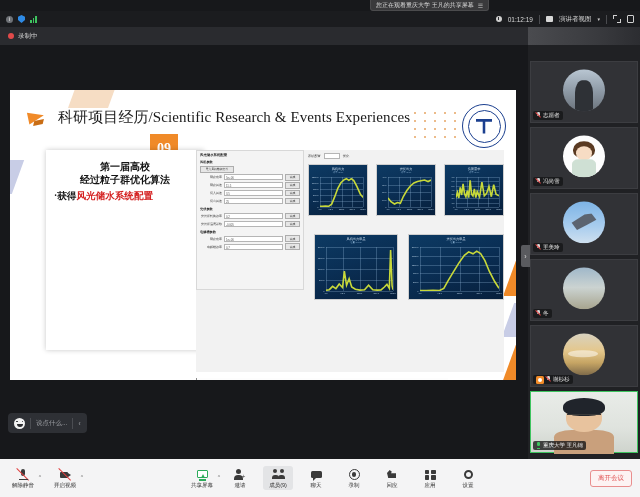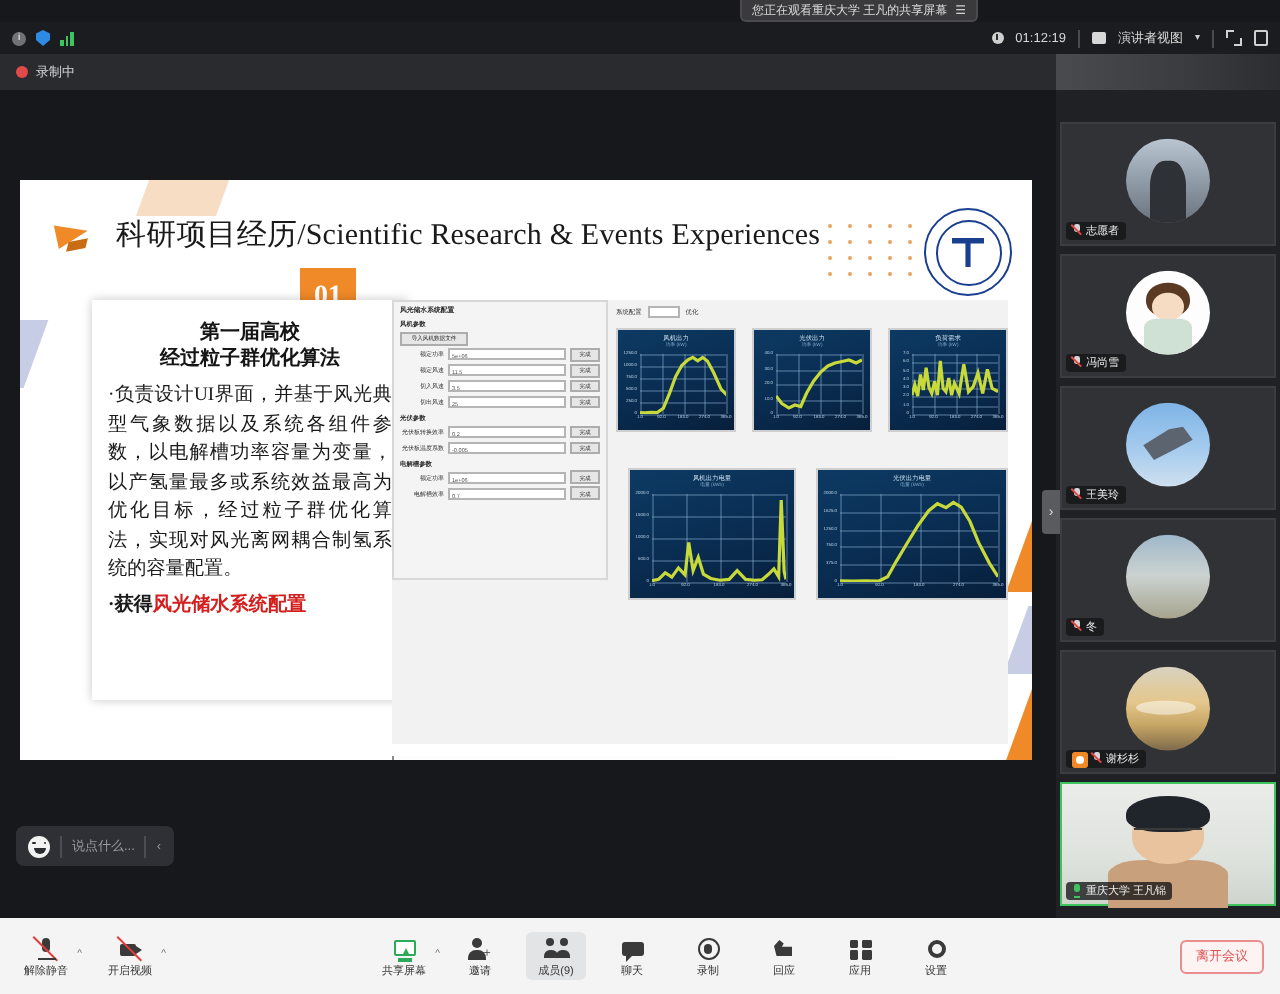--- a/index.html
+++ b/index.html
@@ -341,26 +341,25 @@
           <i style="left:30px;top:24px"></i>
           <i style="left:40px;top:24px"></i>
       </div>
 
       <div class="cqu-logo">
         <div class="cqu-inner">
           <div class="cqu-mark"></div>
         </div>
       </div>
 
-      <div class="badge02">01</div>
+      <div class="badge02">09</div>
 
       <div class="text-card">
         <div class="tc-h1">第一届高校</div>
         <div class="tc-h2">经过粒子群优化算法</div>
-        <div class="tc-body">·负责设计UI界面，并基于风光典型气象数据以及系统各组件参数，以电解槽功率容量为变量，以产氢量最多或系统效益最高为优化目标，经过粒子群优化算法，实现对风光离网耦合制氢系统的容量配置。</div>
         <div class="tc-award"><span>·获得</span><span class="hi">风光储水系统配置</span></div>
       </div>
 
       <div class="appshot">
 
         <div class="form-panel">
           <div class="fp-title">风光储水系统配置</div>
           <div class="fp-sec">风机参数</div>
           <div class="fp-topbtn">导入风机数据文件</div>
           <div class="fp-row">

